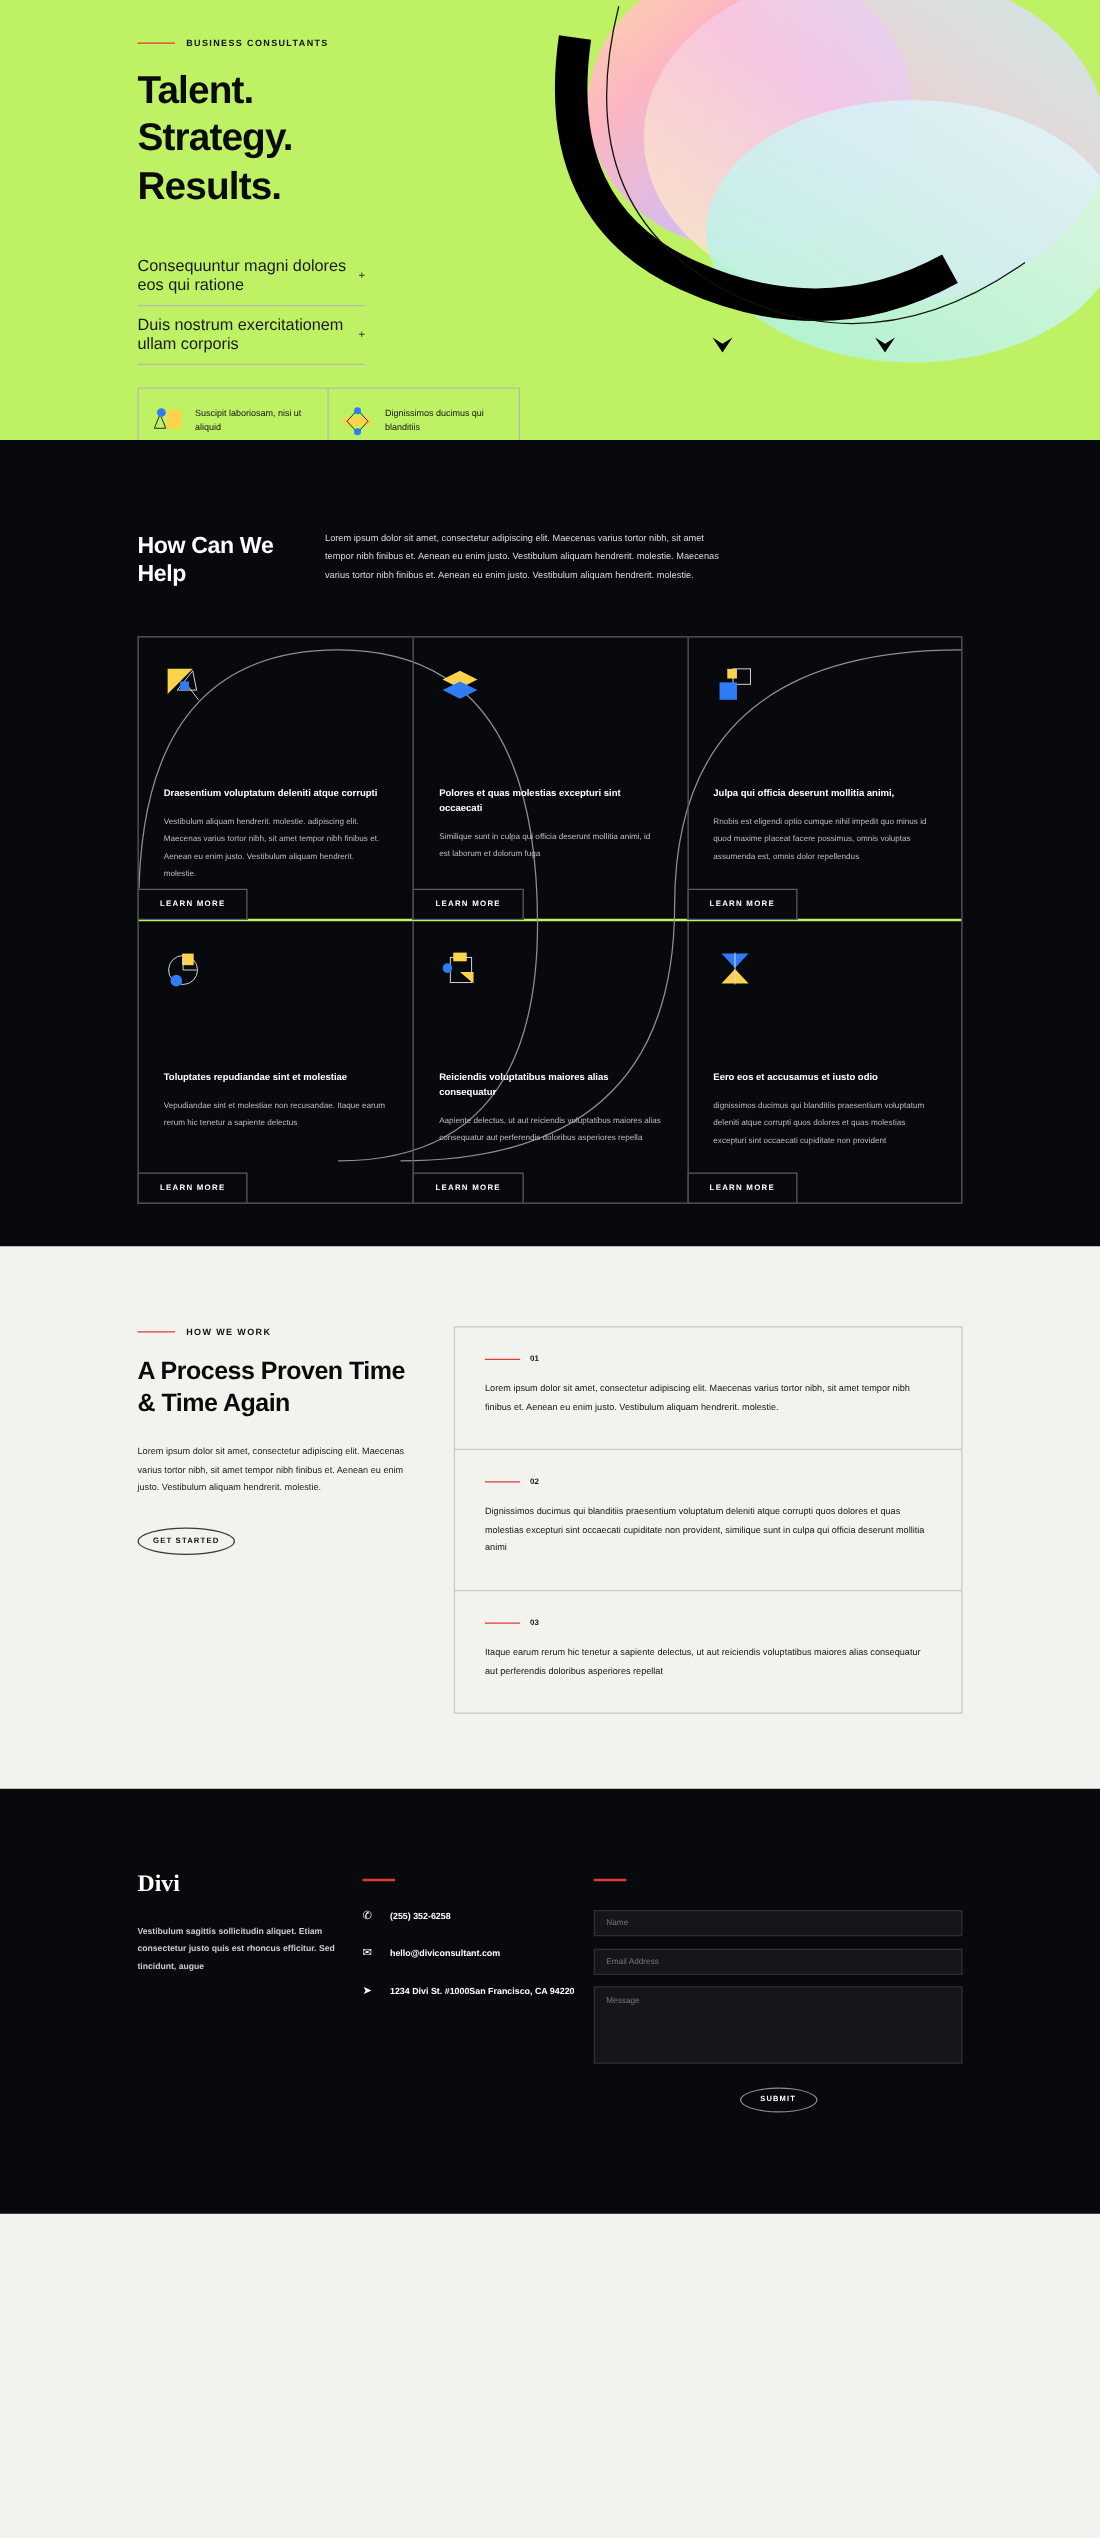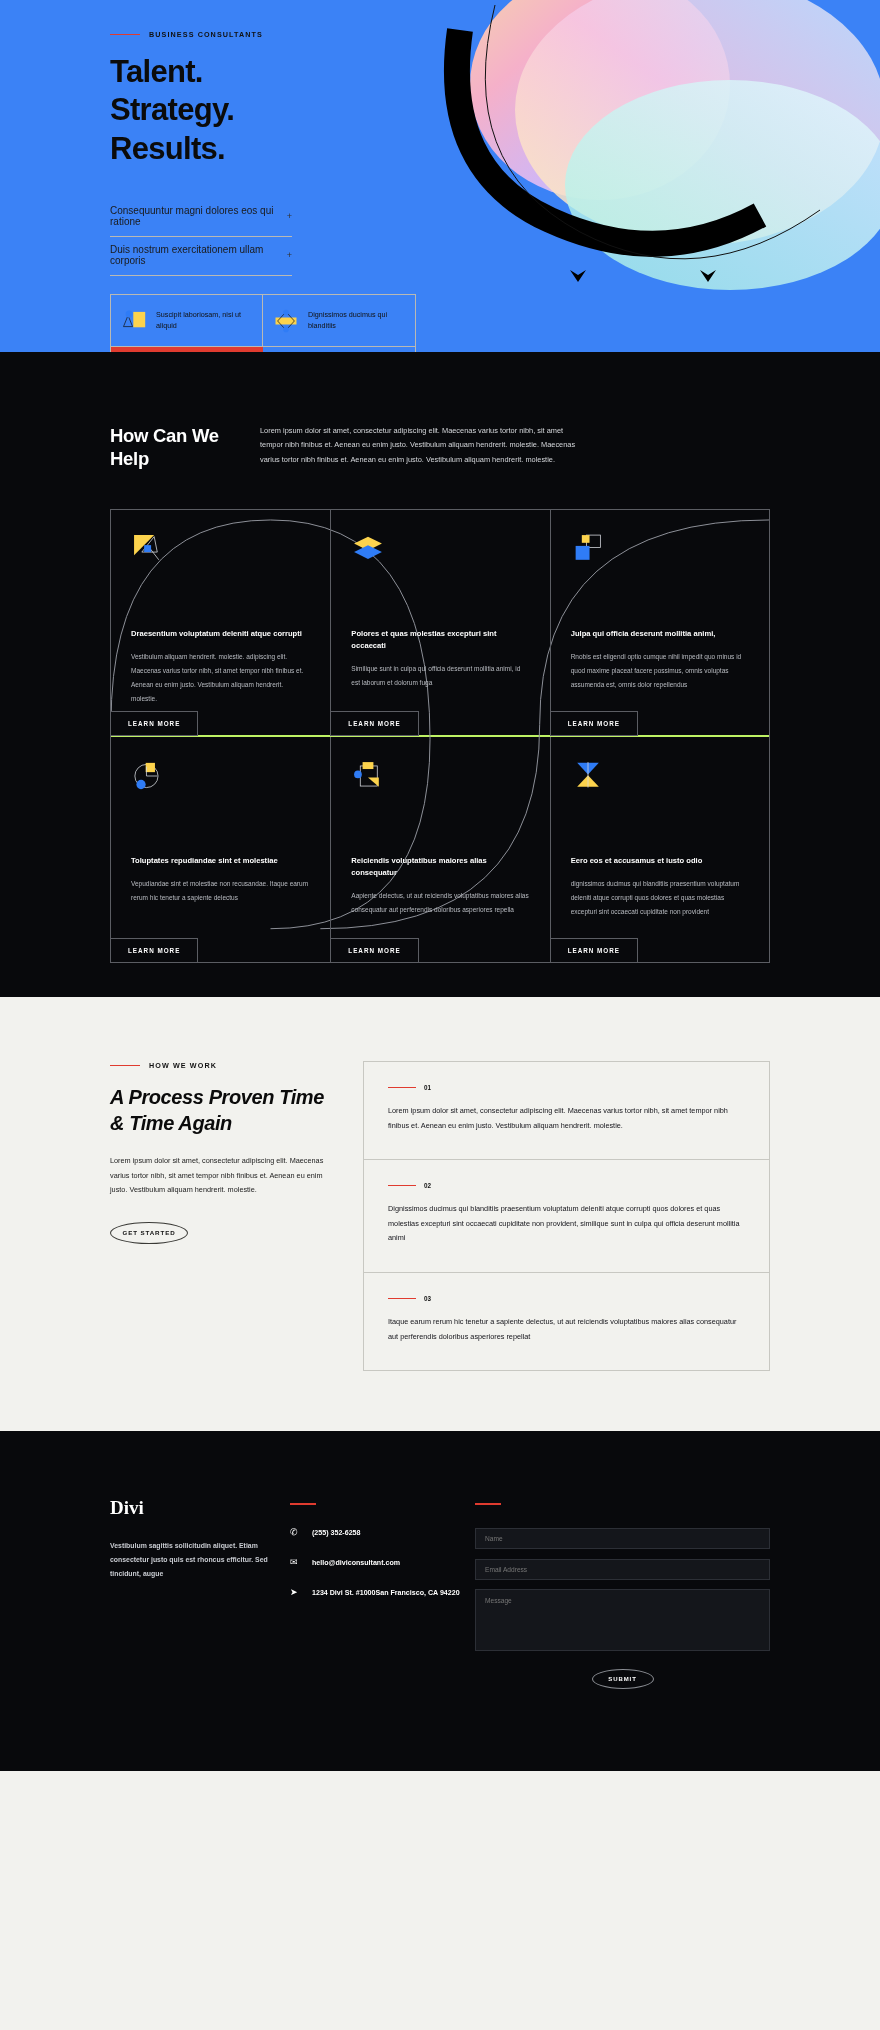--- a/index.html
+++ b/index.html
@@ -4,36 +4,36 @@
 <style>
   * { box-sizing: border-box; margin: 0; padding: 0; }
   body {
     width: 880px; height: 2030px;
     font-family: "Liberation Sans", sans-serif;
     background: #f2f2ee;
     overflow: hidden;
   }
 
   
-  .hero { position: relative; height: 352px; background: #3b82f6; overflow: hidden; }
+  .hero { position: relative; height: 352px; background: #bef264; overflow: hidden; }
   .hero-art { position: absolute; right: -40px; top: -30px; width: 520px; height: 400px; }
   .hero-inner { position: relative; padding: 30px 0 0 110px; width: 360px; z-index: 3; }
   .eyebrow { display: flex; align-items: center; gap: 9px; margin-bottom: 14px; }
   .eyebrow .rule { width: 30px; height: 1.5px; background: #e03b2f; }
   .eyebrow .txt { font-size: 7.2px; font-weight: bold; letter-spacing: 1.1px; color: #111; }
   h1.hero-title {
     font-size: 31px; line-height: 1.24; font-weight: bold; color: #0b0b0b;
     letter-spacing: -0.7px;
   }
   .accordion { margin-top: 30px; width: 182px; }
   .acc-row {
     display: flex; justify-content: space-between; align-items: center;
     border-bottom: 1px solid #b9b9b4; padding: 7px 0 9px;
   }
-  .acc-row .lbl { font-size: 10px; color: #1a1a1a; font-weight: 500; }
+  .acc-row .lbl { font-size: 13px; color: #1a1a1a; font-weight: 500; }
   .acc-row .plus { font-size: 9px; color: #333; }
 
   .cards { margin-top: 18px; width: 306px; border: 1px solid #b9b9b4; display: flex; flex-wrap: wrap; }
   .card {
     width: 50%; height: 52px; display: flex; align-items: center; gap: 8px;
     padding: 0 9px; border-right: 1px solid #b9b9b4; border-bottom: 1px solid #b9b9b4;
   }
   .card:nth-child(2), .card:nth-child(4) { border-right: none; }
   .card:nth-child(3), .card:nth-child(4) { border-bottom: none; }
   .card .ctxt { font-size: 7.2px; line-height: 1.45; color: #111; font-weight: 500; }
@@ -64,21 +64,21 @@
   .gcell p { color: #b9bcc2; font-size: 6.5px; line-height: 2.15; font-weight: 500; }
   .learn {
     position: absolute; left: -1px; bottom: -1px; border: 1px solid #5b5d63;
     background: #08090c; padding: 8px 17px; color: #fff; font-size: 6.3px;
     font-weight: bold; letter-spacing: 1px;
   }
 
   
   .process { background: #f2f2ee; padding: 64px 110px 60px; display: flex; gap: 28px; }
   .pleft { width: 225px; }
-  .pleft h2 { font-size: 20px; line-height: 1.3; font-weight: bold; color: #0b0b0b; margin: 12px 0 18px; letter-spacing: -0.4px; font-style: italic; }
+  .pleft h2 { font-size: 20px; line-height: 1.3; font-weight: bold; color: #0b0b0b; margin: 12px 0 18px; letter-spacing: -0.4px; }
   .pleft p { font-size: 7.3px; line-height: 2.0; color: #1c1c1c; font-weight: 500; }
   .btn-oval {
     margin-top: 24px; width: 78px; height: 22px; border: 1px solid #3a3a36; border-radius: 50%;
     display: flex; align-items: center; justify-content: center; background: transparent;
     font-size: 6.2px; font-weight: bold; letter-spacing: 0.9px; color: #111;
   }
   .pright { flex: 1; border: 1px solid #c8c8c2; }
   .step { padding: 22px 24px 26px; }
   .step + .step { border-top: 1px solid #c8c8c2; }
   .step-n { display: flex; align-items: center; gap: 8px; margin-bottom: 13px; }

